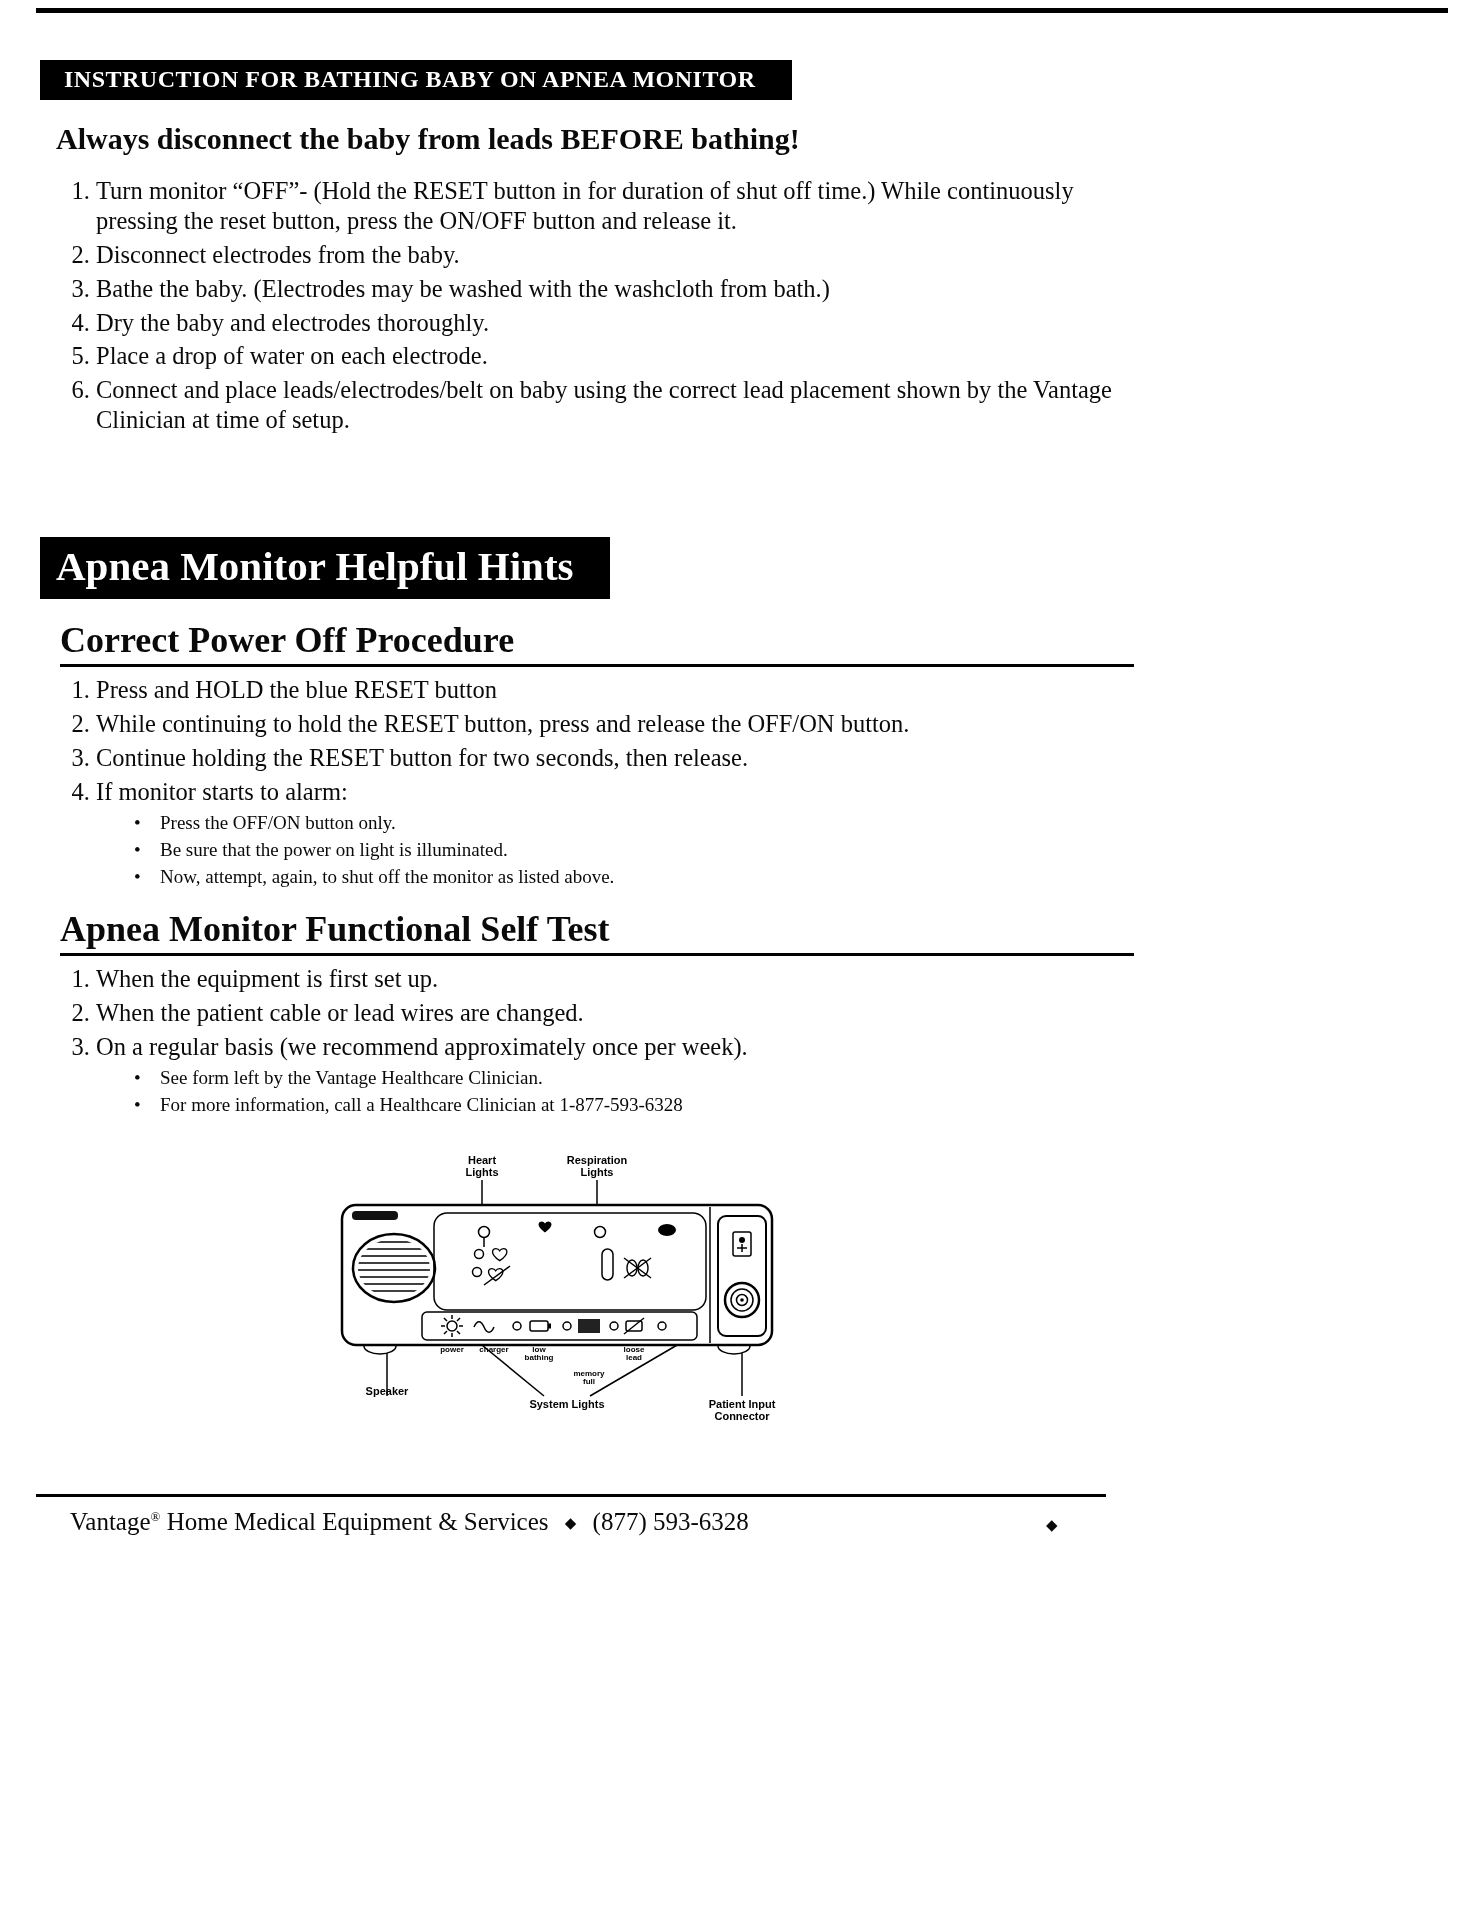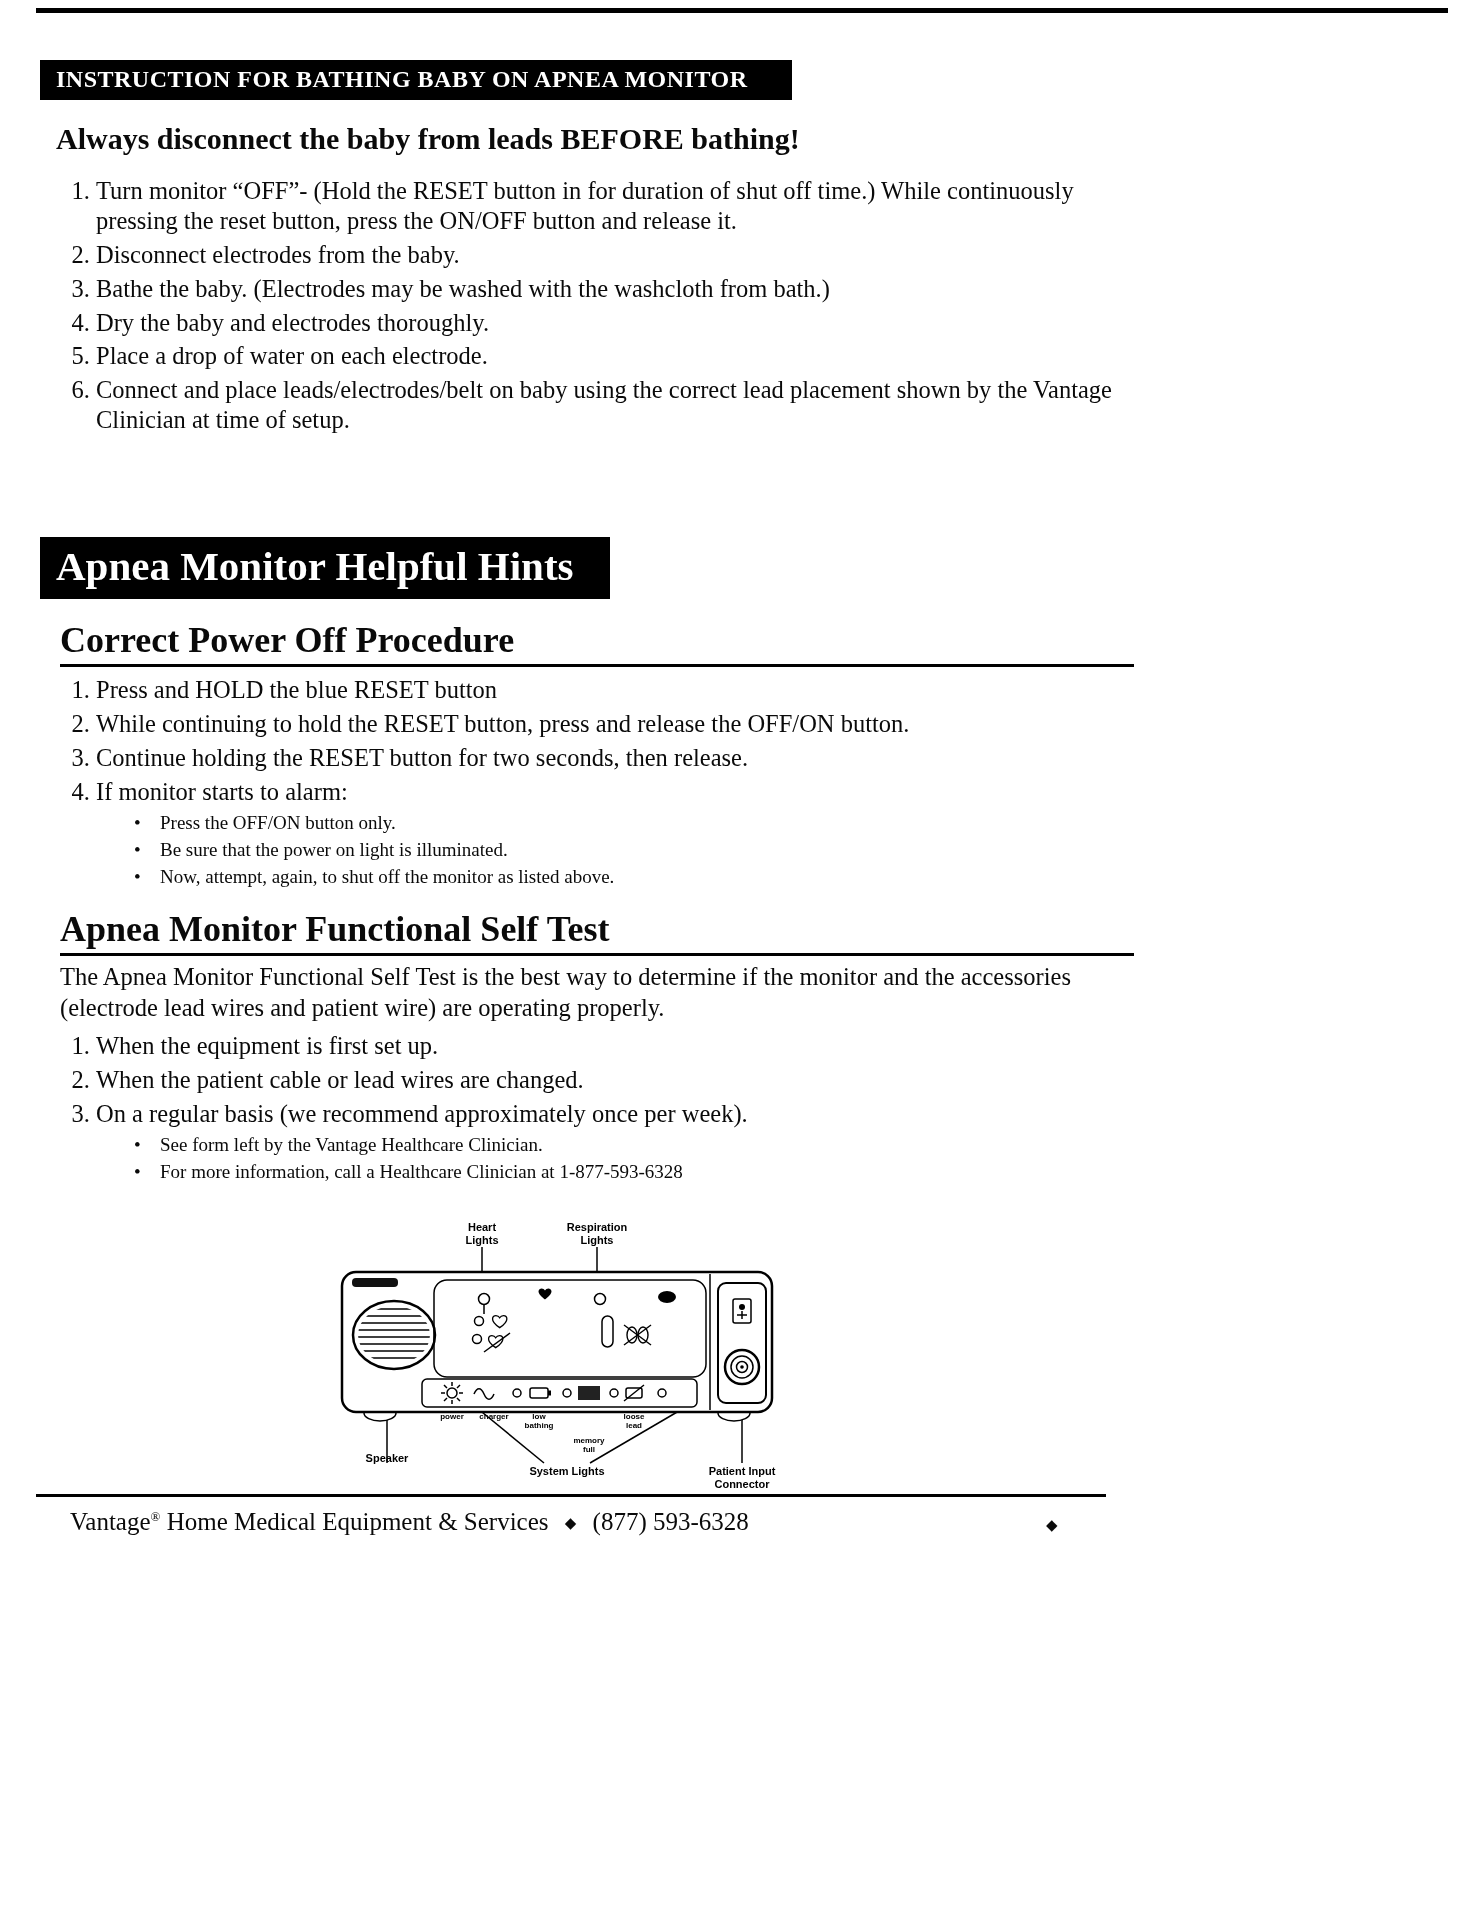--- a/index.html
+++ b/index.html
@@ -8,21 +8,21 @@
     width:1484px; height:1920px; position:relative;
     font-family:"Liberation Serif", serif; color:#0a0a0a;
   }
   .top-rule { position:absolute; left:36px; top:8px; width:1412px; height:5px; background:#000; }
 
   .content { position:absolute; left:40px; top:60px; width:1104px; }
 
   .title-bar {
     display:inline-block; background:#000; color:#fff;
     font-size:24px; font-weight:bold; letter-spacing:0.5px;
-    padding:6px 16px 7px 16px; min-width:752px;
+    padding:6px 16px 7px 24px; min-width:752px;
   }
   .warning { margin:22px 0 0 16px; font-size:30px; font-weight:bold; }
 
   ol.steps { margin:20px 0 0 22px; padding-left:34px; font-size:24.5px; line-height:1.22; }
   ol.steps li { margin-bottom:4px; }
 
   .banner {
     display:inline-block; background:#000; color:#fff;
     font-size:41px; font-weight:bold;
     padding:5px 36px 9px 16px; margin-top:98px;
@@ -93,21 +93,20 @@
     </ol>
     <ul class="sub">
       <li>Press the OFF/ON button only.</li>
       <li>Be sure that the power on light is illuminated.</li>
       <li>Now, attempt, again, to shut off the monitor as listed above.</li>
     </ul>
   </div>
 
   <div class="section">
     <h2 class="sec-title">Apnea Monitor Functional Self Test</h2>
-    <div class="intro">The Apnea Monitor Functional Self Test is the best way to determine if the monitor and the accessories (electrode lead wires and patient wire) are operating properly.</div>
     <ol class="steps tight">
       <li>When the equipment is first set up.</li>
       <li>When the patient cable or lead wires are changed.</li>
       <li>On a regular basis (we recommend approximately once per week).</li>
     </ol>
     <ul class="sub">
       <li>See form left by the Vantage Healthcare Clinician.</li>
       <li>For more information, call a Healthcare Clinician at 1-877-593-6328</li>
     </ul>
   </div>

